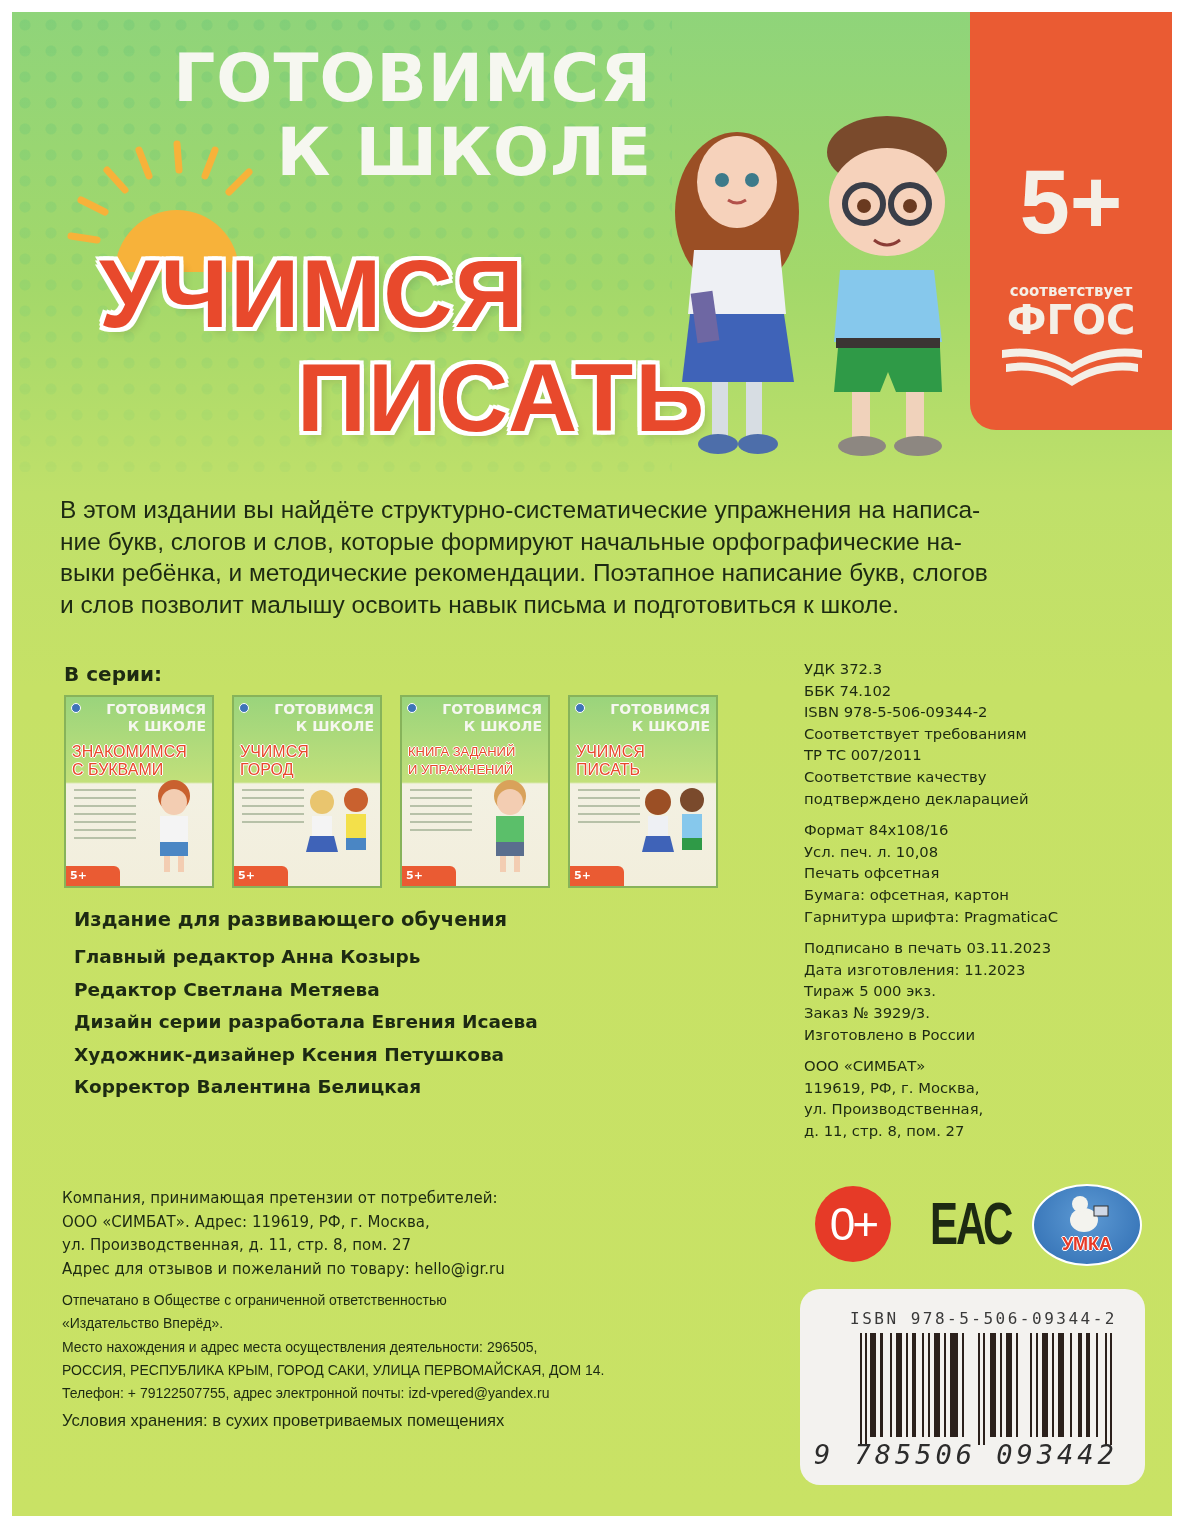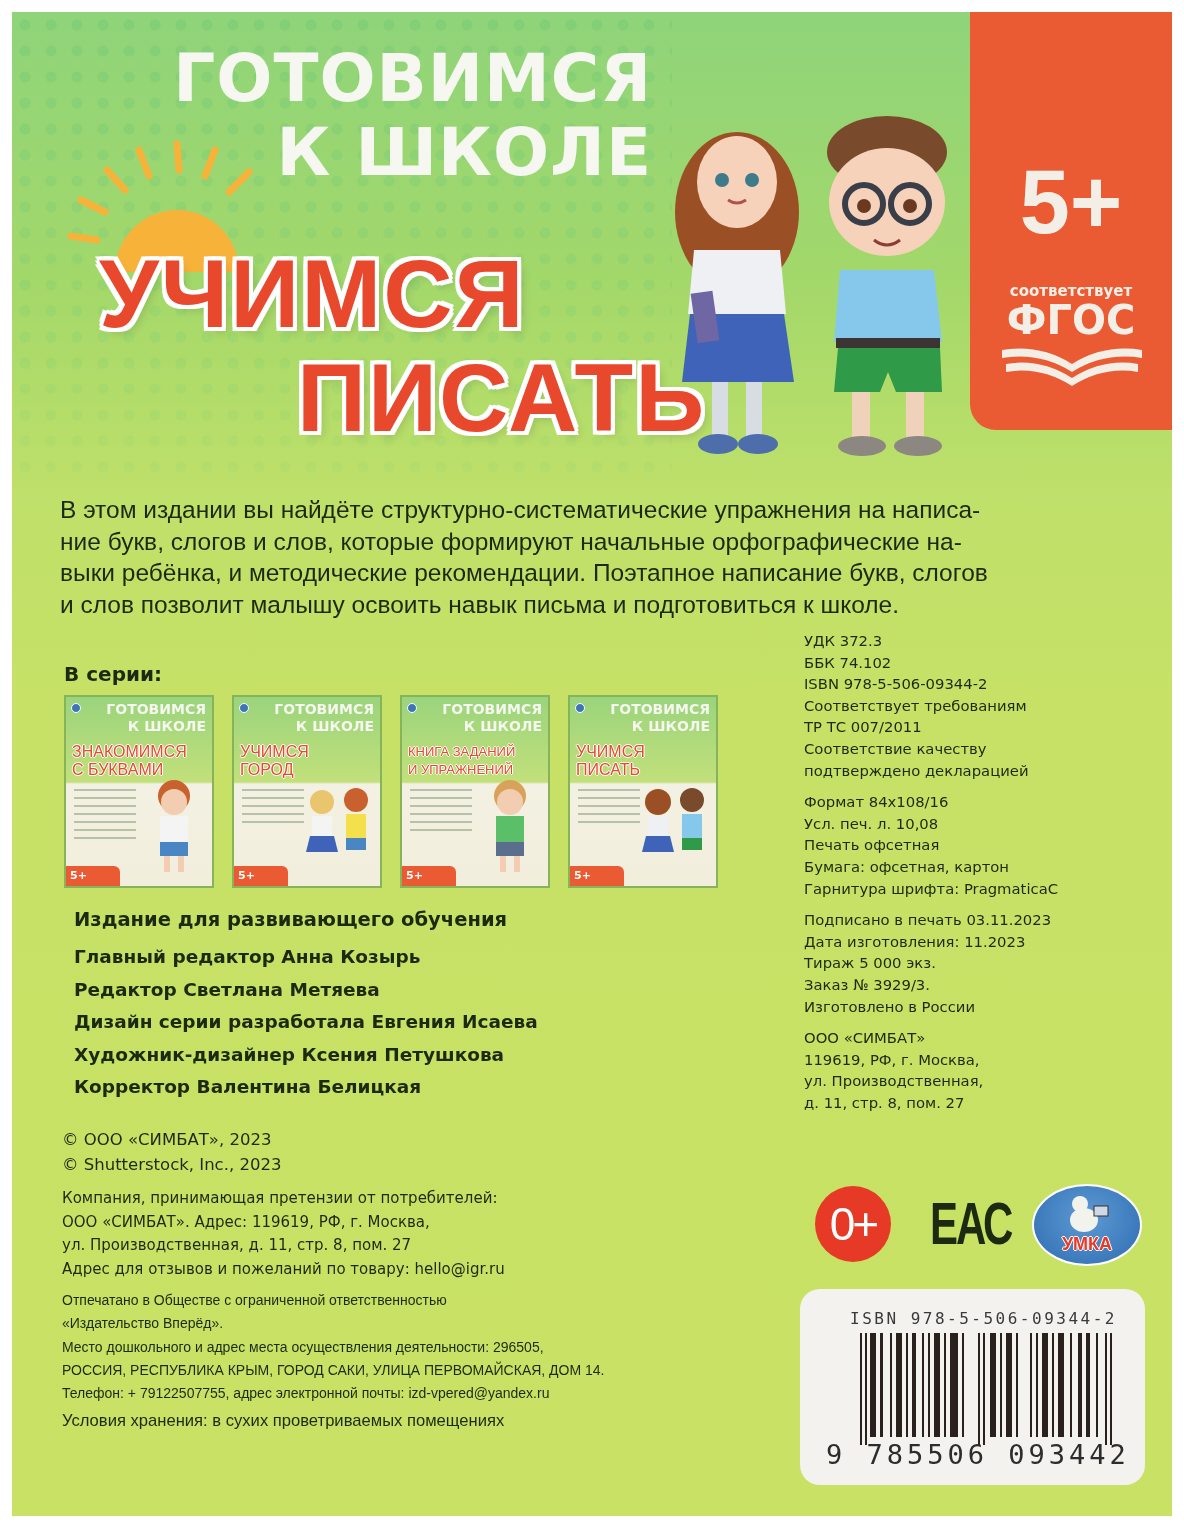--- a/index.html
+++ b/index.html
@@ -142,22 +142,22 @@
   .barcode-box {
     position: absolute; left: 790px; top: 1289px; width: 345px; height: 196px;
     background: #f3f2ef; border-radius: 20px;
   }
   .isbn-top {
     position: absolute; left: 50px; top: 20px; font-family: "DejaVu Sans Mono", monospace;
     font-size: 16px; color: #3a3a3a; letter-spacing: 2.5px;
   }
   .bars { position: absolute; left: 60px; top: 44px; width: 252px; height: 112px; }
   .ean {
-    position: absolute; left: 26px; top: 150px; font-family: "DejaVu Sans Mono", monospace;
-    font-size: 27px; color: #2c2c2c; letter-spacing: 4px;
+    position: absolute; left: 14px; top: 150px; font-family: "DejaVu Sans Mono", monospace;
+    font-size: 27px; color: #2c2c2c; letter-spacing: 4px; font-style: italic;
   }
 </style>
 </head>
 <body>
 
 <div class="cover">
   <div class="dots"></div>
 
   <svg class="sun" viewBox="0 0 200 140">
     <g stroke="#f7b23a" stroke-width="7" stroke-linecap="round">
@@ -337,43 +337,39 @@
   <div class="credits">
     <div class="big">Издание для развивающего обучения</div>
     <div class="gap"></div>
     <div class="mid">Главный редактор Анна Козырь</div>
     <div class="mid">Редактор Светлана Метяева</div>
     <div class="mid">Дизайн серии разработала Евгения Исаева</div>
     <div class="mid">Художник-дизайнер Ксения Петушкова</div>
     <div class="mid">Корректор Валентина Белицкая</div>
   </div>
 
-  <div class="copyright" style="left:50px;top:1115px">
-    <div>© ООО «СИМБАТ», 2023</div>
-    <div>© Shutterstock, Inc., 2023</div>
-  </div>
 
   <div class="claims" style="left:50px;top:1175px">
     <div>Компания, принимающая претензии от потребителей:</div>
     <div>ООО «СИМБАТ». Адрес: 119619, РФ, г. Москва,</div>
     <div>ул. Производственная, д. 11, стр. 8, пом. 27</div>
     <div>Адрес для отзывов и пожеланий по товару: hello@igr.ru</div>
   </div>
 
   <div class="printer" style="left:50px;top:1277px">
     <div>Отпечатано в Обществе с ограниченной ответственностью</div>
     <div>«Издательство Вперёд».</div>
-    <div>Место дошкольного и адрес места осуществления деятельности: 296505,</div>
+    <div>Место нахождения и адрес места осуществления деятельности: 296505,</div>
     <div>РОССИЯ, РЕСПУБЛИКА КРЫМ, ГОРОД САКИ, УЛИЦА ПЕРВОМАЙСКАЯ, ДОМ 14.</div>
     <div>Телефон: + 79122507755, адрес электронной почты: izd-vpered@yandex.ru</div>
   </div>
 
   <div class="storage" style="left:50px;top:1397px">Условия хранения: в сухих проветриваемых помещениях</div>
 
-  <div class="imprint" style="left:792px;top:618px">
+  <div class="imprint" style="left:792px;top:646px">
     <div class="block">
       <div>УДК 372.3</div>
       <div>ББК 74.102</div>
       <div>ISBN 978-5-506-09344-2</div>
       <div>Соответствует требованиям</div>
       <div>ТР ТС 007/2011</div>
       <div>Соответствие качеству</div>
       <div>подтверждено декларацией</div>
     </div>
     <div class="block">

